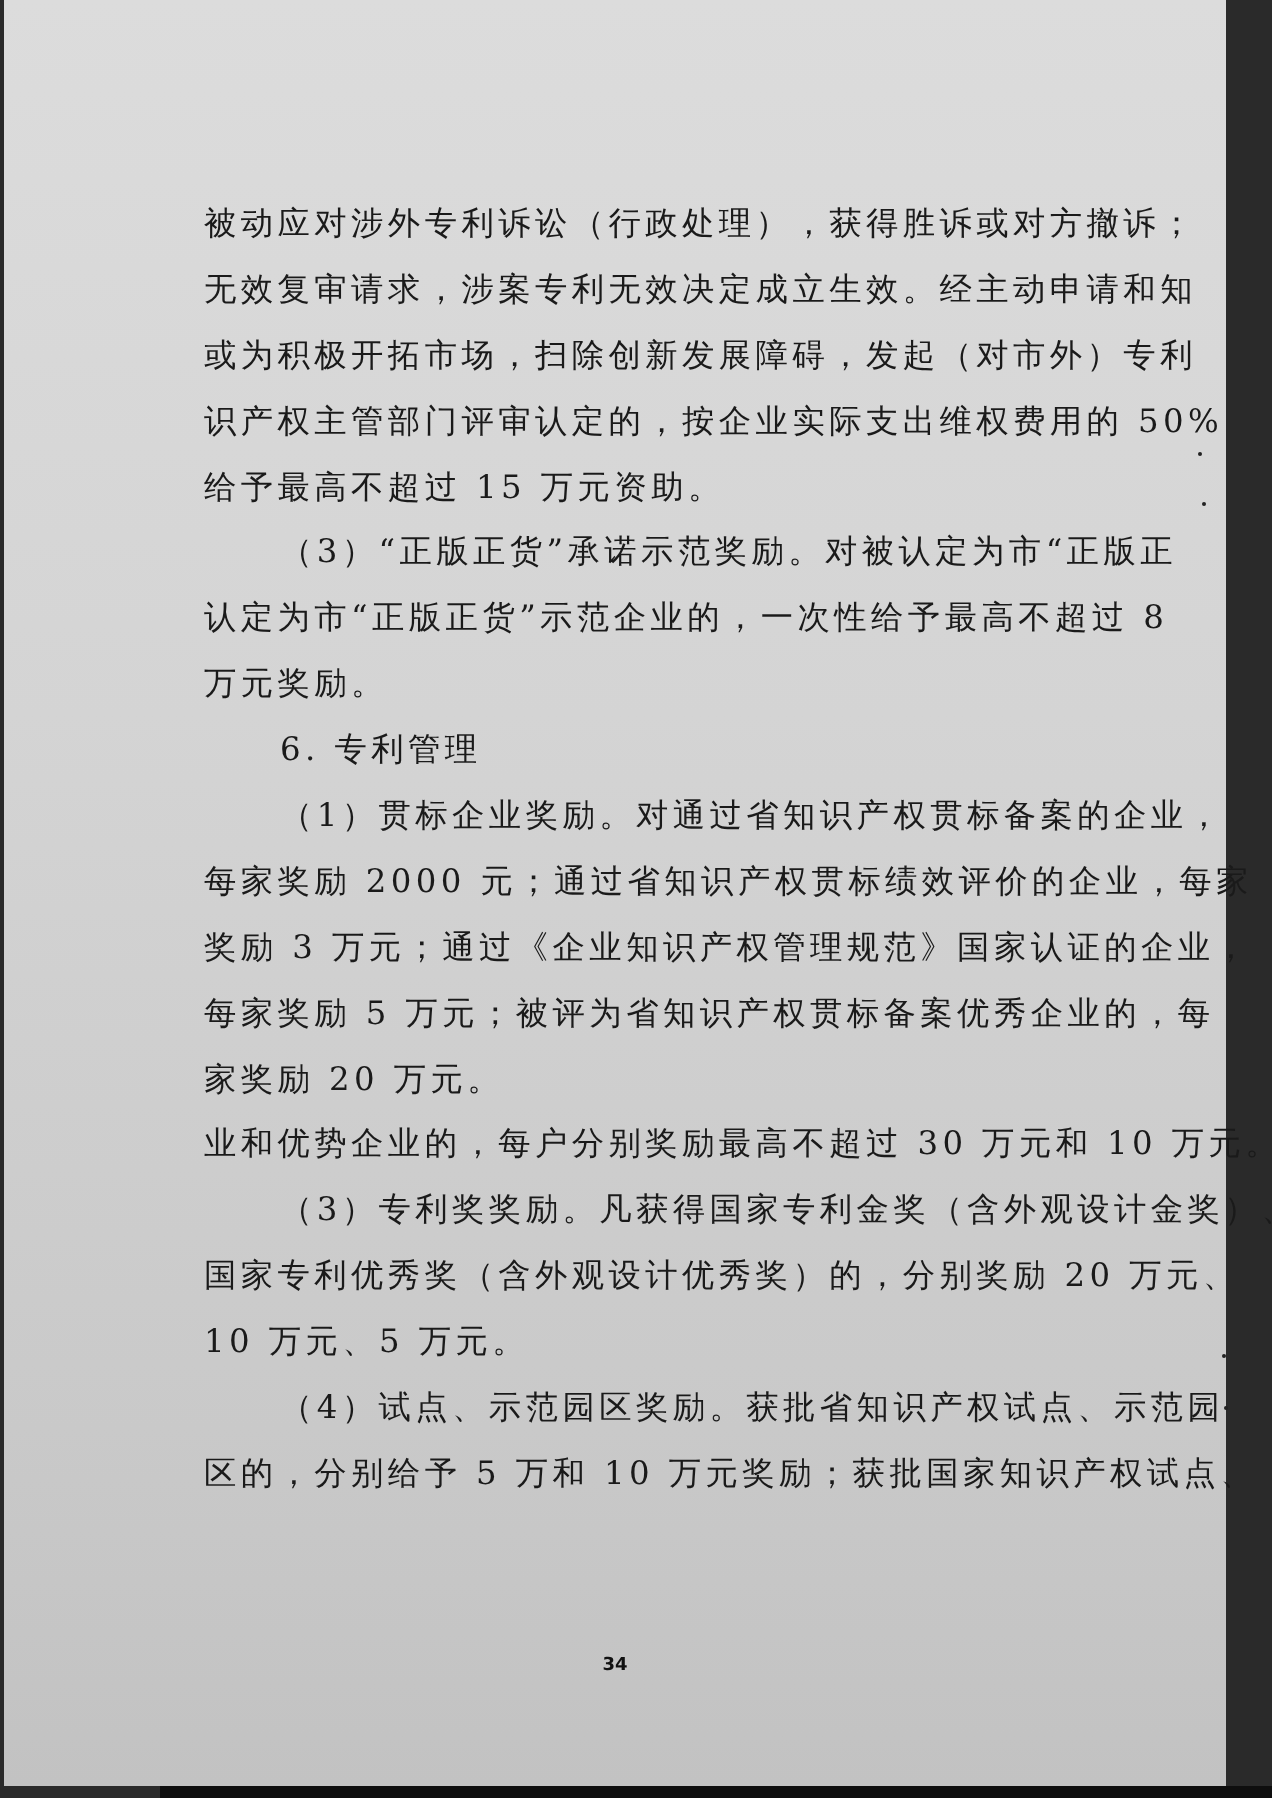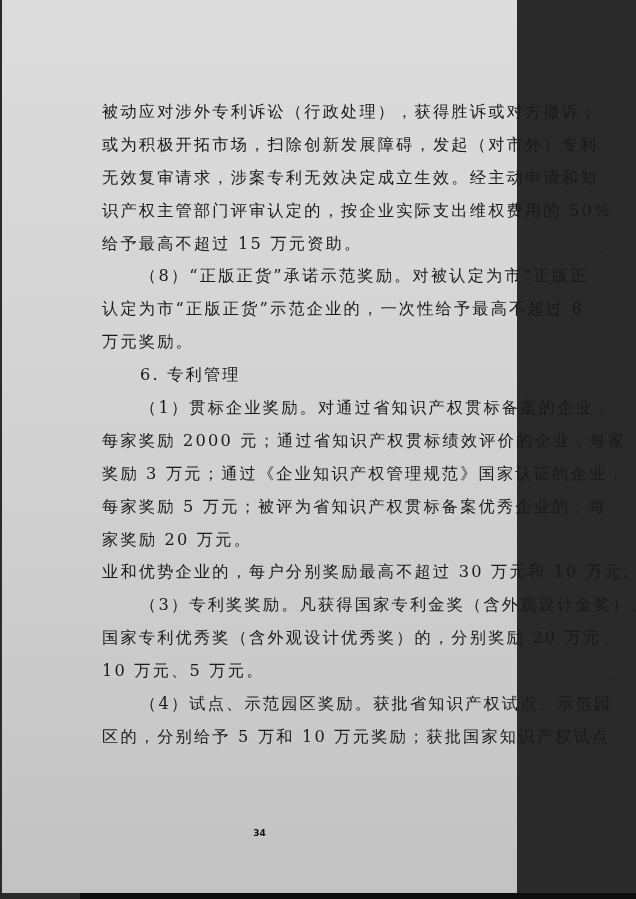--- a/index.html
+++ b/index.html
@@ -2,21 +2,21 @@
 <html><head>
 <meta charset="utf-8">
 <style>
   html, body { margin: 0; padding: 0; }
   body {
     width: 636px; height: 899px; overflow: hidden; position: relative;
     background: #2a2a2a;
     font-family: "DejaVu Serif", "Liberation Serif", serif;
   }
   .page {
-    position: absolute; left: 2px; top: 0; width: 515px; height: 893px;
+    position: absolute; left: 2px; top: 0; width: 611px; height: 893px;
     background: linear-gradient(180deg, #dcdcdc 0%, #d4d4d4 40%, #c9c9c9 80%, #c2c2c2 100%);
   }
   .body-text {
     position: absolute; left: 100px; top: 96px; width: 466px;
     color: #1a1a1a; font-size: 16.2px; letter-spacing: 2.2px;
   }
   .line {
     height: 32.9px; line-height: 32.9px; white-space: nowrap;
     text-align: justify; text-align-last: justify;
   }
@@ -32,26 +32,26 @@
     position: absolute; left: 80px; right: 0; bottom: 0; height: 6px; background: #0e0e0e;
   }
 </style>
 </head>
 <body>
 
 <div class="page">
   <div class="body-text">
 
     <div class="line">被动应对涉外专利诉讼（行政处理），获得胜诉或对方撤诉；</div>
+    <div class="line">无效复审请求，涉案专利无效决定成立生效。经主动申请和知</div>
     <div class="line">或为积极开拓市场，扫除创新发展障碍，发起（对市外）专利</div>
-    <div class="line">无效复审请求，涉案专利无效决定成立生效。经主动申请和知</div>
     <div class="line">识产权主管部门评审认定的，按企业实际支出维权费用的 50%</div>
     <div class="line last">给予最高不超过 15 万元资助。</div>
 
-    <div class="line indent">（8）“正版正货”承诺示范奖励。对被认定为市“正版正</div>
+    <div class="line indent">（3）“正版正货”承诺示范奖励。对被认定为市“正版正</div>
     <div class="line">认定为市“正版正货”示范企业的，一次性给予最高不超过 8</div>
     <div class="line last">万元奖励。</div>
 
     <div class="line heading">6. 专利管理</div>
 
     <div class="line indent">（1）贯标企业奖励。对通过省知识产权贯标备案的企业，</div>
     <div class="line">每家奖励 2000 元；通过省知识产权贯标绩效评价的企业，每家</div>
     <div class="line">奖励 3 万元；通过《企业知识产权管理规范》国家认证的企业，</div>
     <div class="line">每家奖励 5 万元；被评为省知识产权贯标备案优秀企业的，每</div>
     <div class="line last">家奖励 20 万元。</div>

